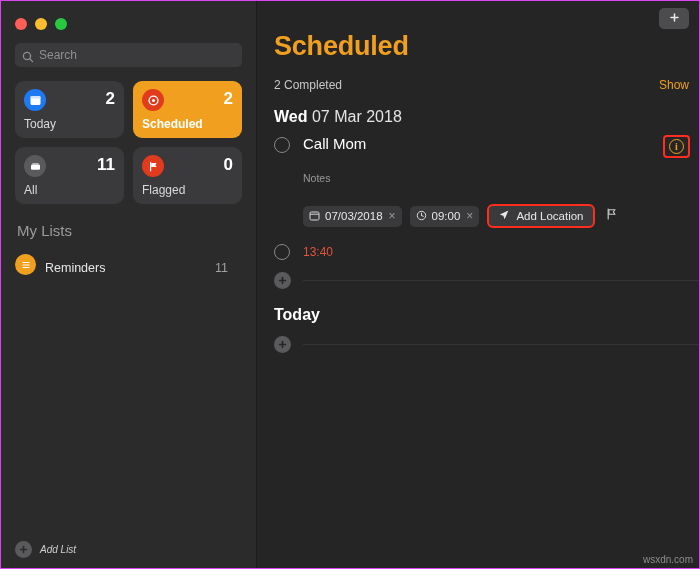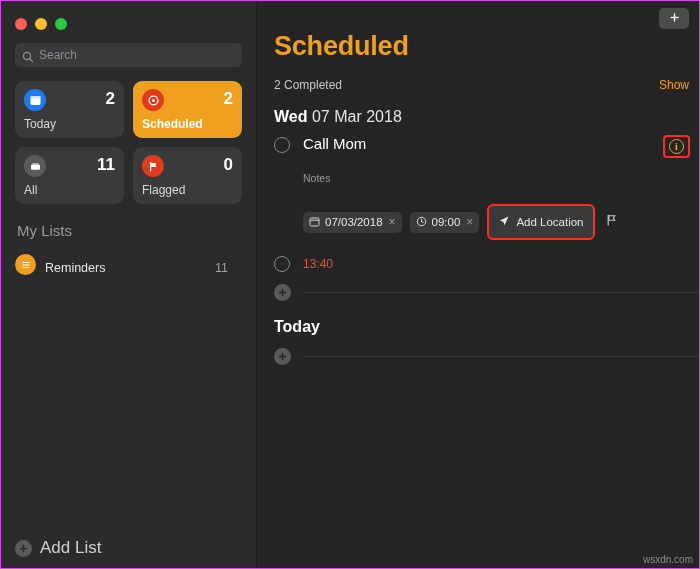--- a/index.html
+++ b/index.html
@@ -125,22 +125,23 @@
 
   .add-list {
     position: absolute;
     left: 14px;
     bottom: 10px;
     display: flex;
     align-items: center;
     gap: 8px;
   }
   .add-list-label {
-    font-size: 17px;
+    font-size: 10px;
     color: #cfcfd2;
+    font-style: italic;
   }
 
   
   .main {
     flex: 1;
     position: relative;
     background: #252525;
     overflow: hidden;
   }
   .add-btn {
@@ -206,21 +207,21 @@
     align-items: center;
     padding: 0 6px;
     gap: 5px;
   }
   .chip-text { font-size: 11.5px; color: #e7e7e9; }
   .chip-x { font-size: 12px; color: #9a9a9d; margin-left: 1px; }
   .chip.location {
     border: 2px solid #ff2d20;
     background: #3a3a3c;
     height: 24px;
-    padding: 16px 9px;
+    padding: 4px 9px;
     border-radius: 6px;
     gap: 6px;
   }
   .flag-chip { margin-left: 2px; }
 
   .info-badge {
     position: absolute;
     right: 9px;
     top: 0;
     width: 27px; height: 23px;

